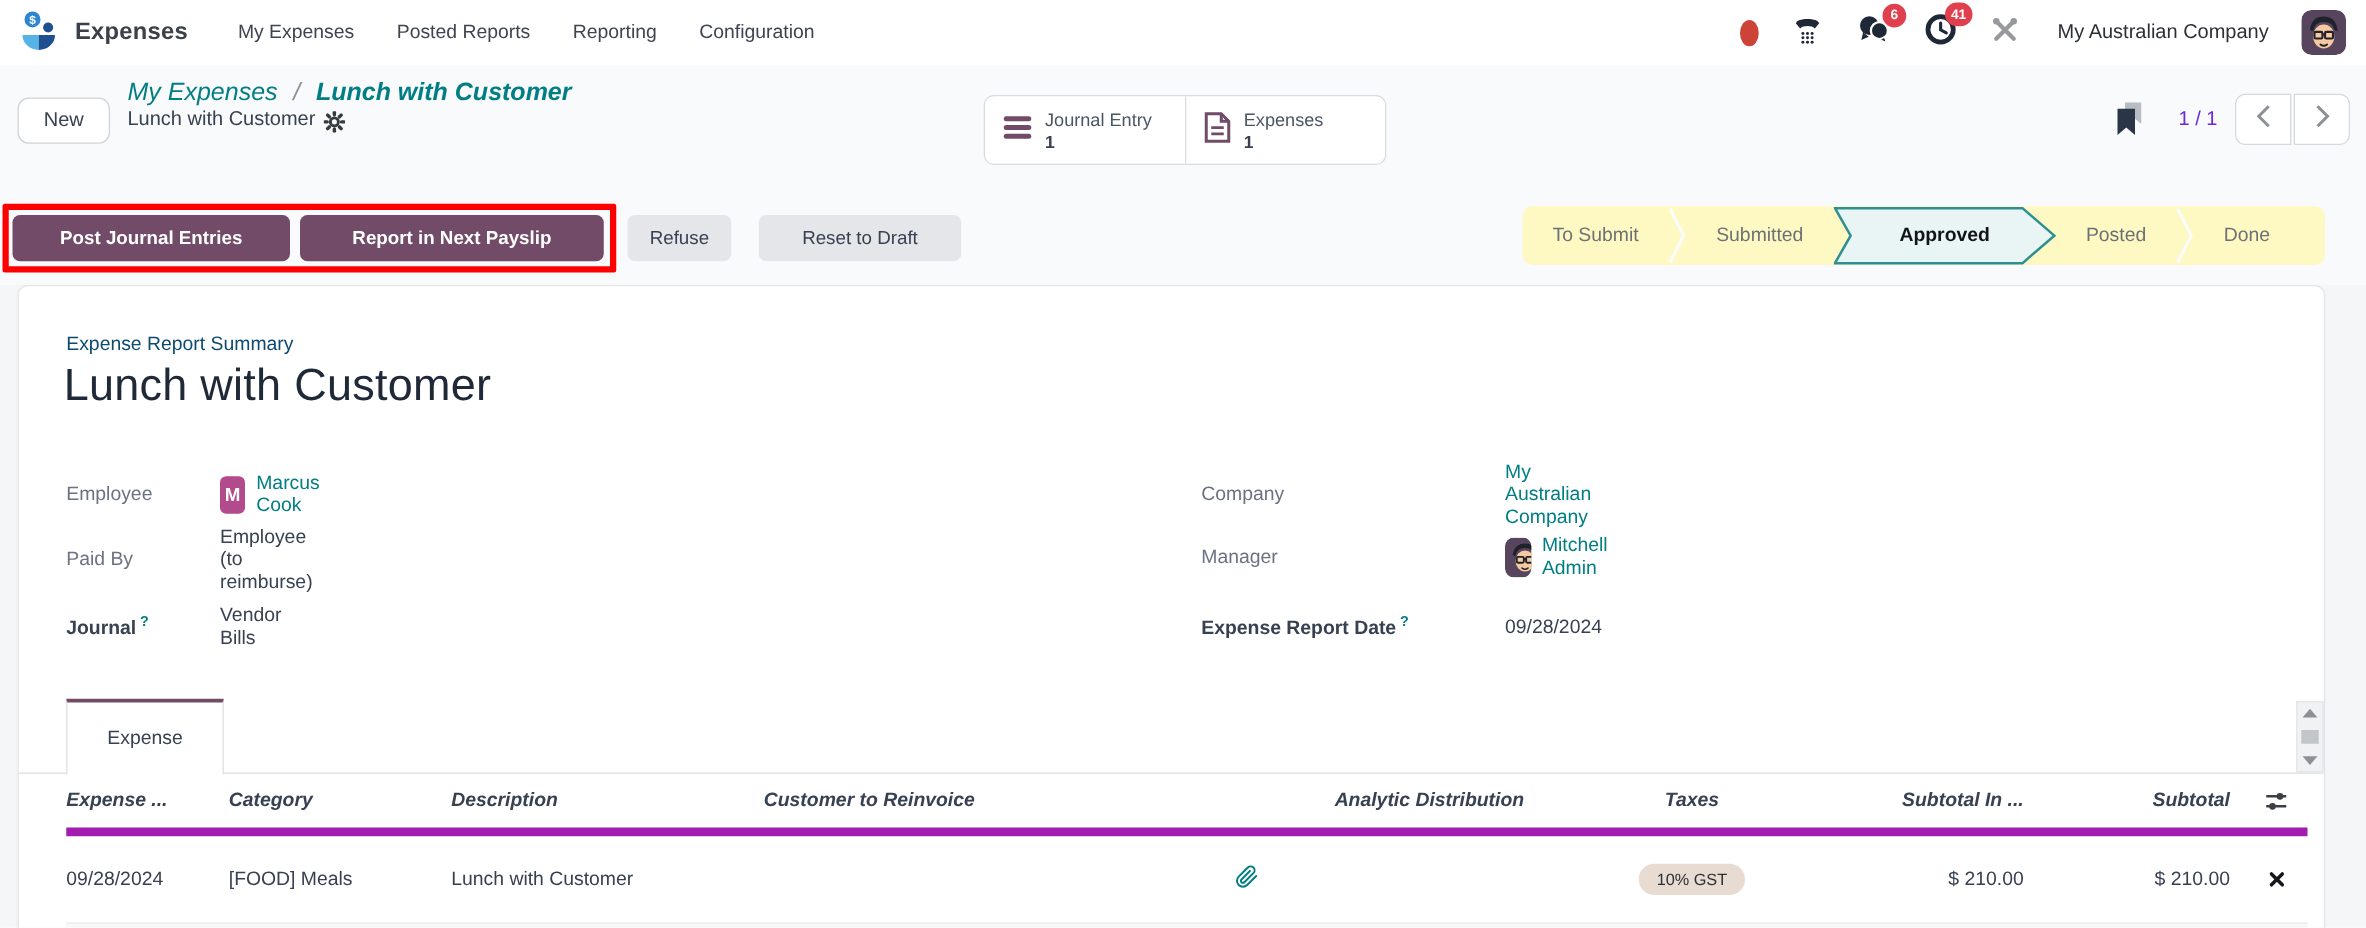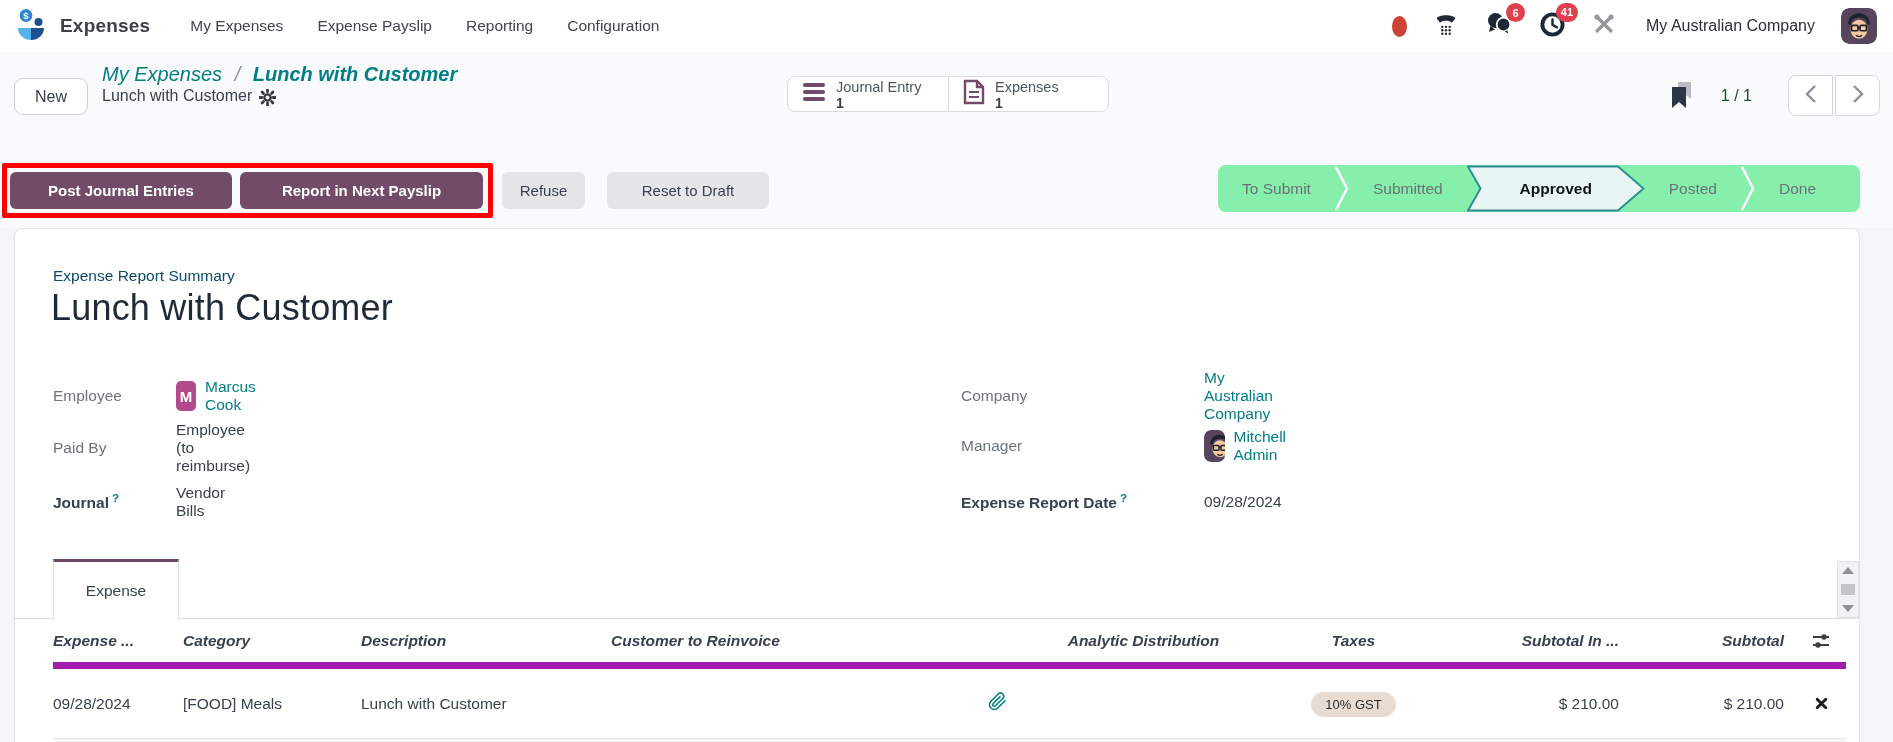--- a/index.html
+++ b/index.html
@@ -23,45 +23,45 @@
   .control-panel { position:absolute; top:52px; left:0; width:100%; height:176px; background:#f9fafb; }
   .new-btn { position:absolute; left:14px; top:26px; width:74px; height:37px; background:#fff; border:1px solid #cfd2d6; border-radius:9px; font-size:16px; color:#374151; cursor:pointer; font-family:inherit; }
   .bc { position:absolute; left:102px; top:11px; line-height:22px; }
   .bc-line1 { font-size:20px;font-style:italic; }
   .bc-link { color:#017e84; cursor:pointer; text-decoration:none; }
   .bc-sep { color:#8a8f98; margin:0 7px; }
   .bc-current { color:#017e84; font-weight:600; }
   .bc-line2 { font-size:16px; color:#374151; display:flex; align-items:center; gap:7px; }
   .gear { cursor:pointer; display:inline-flex; margin-top:2px; }
 
-  .smart-buttons { position:absolute; left:787px; top:24px; height:36px; display:flex; background:#fff; border:1px solid #d9dbe0; border-radius:8px; overflow:hidden; }
+  .smart-buttons { position:absolute; left:787px; top:24px; height:56px; display:flex; background:#fff; border:1px solid #d9dbe0; border-radius:8px; overflow:hidden; }
   .smart-btn { display:flex; align-items:center; gap:10px; padding:0 18px 0 14px; cursor:pointer; min-width:160px; }
   .smart-btn + .smart-btn { border-left:1px solid #d9dbe0; }
   .sb-text { display:flex; flex-direction:column; line-height:16px; padding-top:2px; }
   .sb-label { font-size:14.5px; color:#4b5563; }
   .sb-count { font-size:14px; font-weight:700; color:#374151; }
 
   .pager-zone { position:absolute; right:13px; top:23px; display:flex; align-items:center; }
   .bookmark-btn { cursor:pointer; display:flex; margin-right:26px; }
-  .pager-text { font-size:16px; color:#14532d; margin-right:36px; }
+  .pager-text { font-size:16px; color:#6d28d9; margin-right:14px; }
   .pg-btn { width:45px; height:41px; background:#fff; border:1px solid #d5d8dc; display:flex; align-items:center; justify-content:center; cursor:pointer; }
   .pg-prev { border-radius:8px 0 0 8px; }
   .pg-next { border-radius:0 8px 8px 0; margin-left:2px; }
 
   
   .annotation-box { position:absolute; left:2px; top:111px; width:491px; height:55px; border:5px solid #ff0000; border-radius:2px; z-index:4; pointer-events:none; }
   .abtn { position:absolute; top:120px; height:37px; border:none; border-radius:6px; font-size:15px; cursor:pointer; font-family:inherit; }
   .abtn-primary { background:#714B67; color:#fff; font-weight:700; }
   .abtn-secondary { background:#e4e6ea; color:#374151; font-weight:500; }
   #btn-post { left:10px; width:222px; }
   #btn-payslip { left:240px; width:243px; }
   #btn-refuse { left:502px; width:83px; }
   #btn-reset { left:607px; width:162px; }
 
-  .statusbar { position:absolute; left:1218px; top:113px; width:642px; height:47px; background:#86efac; border-radius:8px; display:flex; align-items:stretch; overflow:hidden; }
+  .statusbar { position:absolute; left:1218px; top:113px; width:642px; height:47px; background:#fef9c3; border-radius:8px; display:flex; align-items:stretch; overflow:hidden; }
   .step { display:flex; align-items:center; justify-content:center; padding:0 24px; font-size:15.5px; color:#6d7175; font-weight:500; cursor:pointer; white-space:nowrap; }
   .step-sep { width:14px; position:relative; }
   .step-sep svg { position:absolute; top:0; left:0; }
   .step-active { position:relative; padding:0; width:178px; color:#111418; font-weight:700; }
   .step-active .arrow-svg { position:absolute; inset:0; }
   .step-active .step-label { position:relative; z-index:1; }
 
   
   .card { position:absolute; left:14px; top:228px; width:1846px; height:520px; background:#fff; border:1px solid #e3e5e8; border-bottom:none; border-radius:8px 8px 0 0; box-shadow:0 1px 2px rgba(0,0,0,.05); }
   .summary-label { position:absolute; left:38px; top:38px; font-size:15.5px; color:#0c4a6e; }
@@ -118,21 +118,21 @@
             <path d="M4 21 a13 12 0 0 0 13 12 l0 -12 z" fill="#55b3e8"></path>
             <path d="M17 21 l0 12 a13 12 0 0 0 13 -12 z" fill="#1d4f91"></path>
             <circle cx="24.5" cy="15" r="4" fill="#1d4f91"></circle>
             <circle cx="12" cy="8.5" r="7" fill="#2e86d1" stroke="#fff" stroke-width="1.2"></circle>
             <text x="12" y="12" font-size="9.5" fill="#ffffff" text-anchor="middle" font-weight="bold" font-family="Liberation Sans, sans-serif">$</text>
           </svg>
         </span>
         <span class="brand">Expenses</span>
       </div>
       <span class="menu-item">My Expenses</span>
-      <span class="menu-item">Expense Payslip</span>
+      <span class="menu-item">Posted Reports</span>
       <span class="menu-item">Reporting</span>
       <span class="menu-item">Configuration</span>
     </div>
     <div class="nav-right">
       <span class="rec-dot"></span>
       <span class="icon-btn">
         <span>
           <svg width="26" height="26" viewBox="0 0 24 24">
             <path d="M3.5 7.2 C3.5 2.8 20.5 2.8 20.5 7.2 L17.4 10.8 C15.3 8.4 8.7 8.4 6.6 10.8 Z" fill="#1f2837"></path>
             <g fill="#1f2837">

